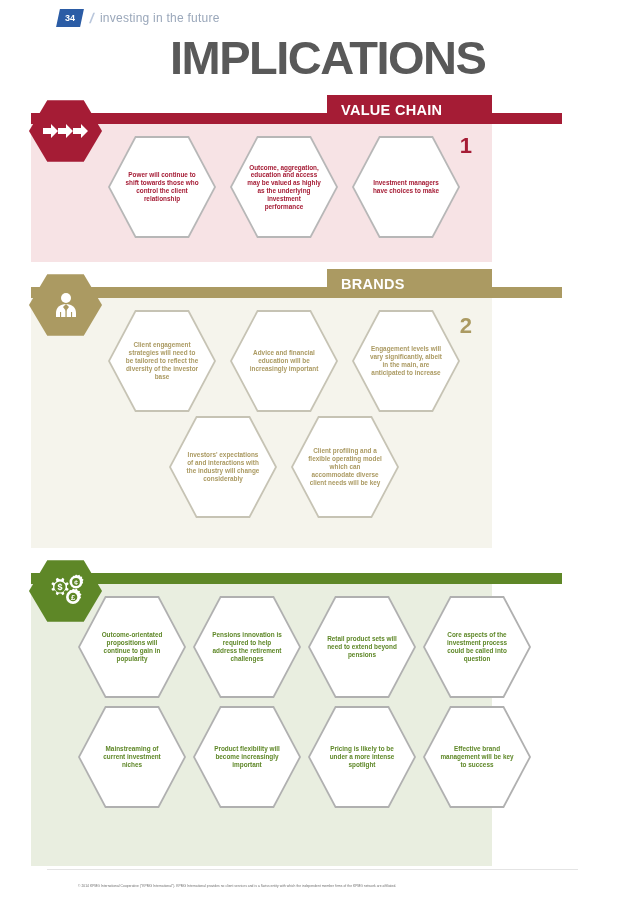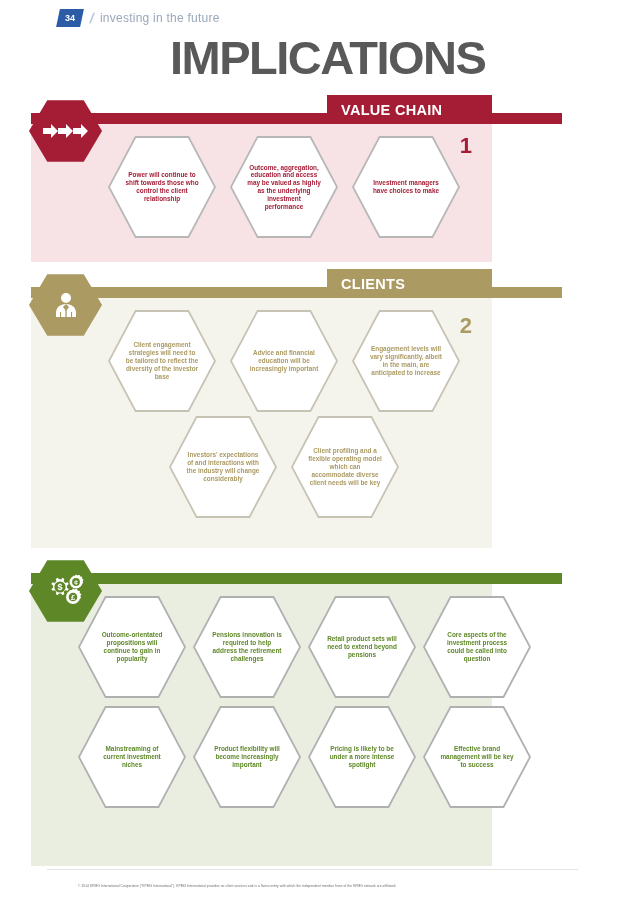--- a/index.html
+++ b/index.html
@@ -166,21 +166,21 @@
         <div class="inner"></div>
         <div class="tx">Investment managers have choices to make</div>
       </div>
     </div>
   </div>
 
   <div class="band sec2">
     <div class="bg"></div>
     <div class="rule"></div>
     <div class="plate">
-      <span>CLIENTS</span>
+      <span>BRANDS</span>
     </div>
     <div class="numeral">2</div>
 
     <div class="iconhex">
       <span>
         <svg width="26" height="28" viewBox="0 0 26 28">
           <g fill="#ffffff">
             <circle cx="13" cy="7" r="5"></circle>
             <path d="M13 13 c-6 0 -10 3.5 -10 9 v4 h20 v-4 c0 -5.5 -4 -9 -10 -9 Z"></path>
           </g>

